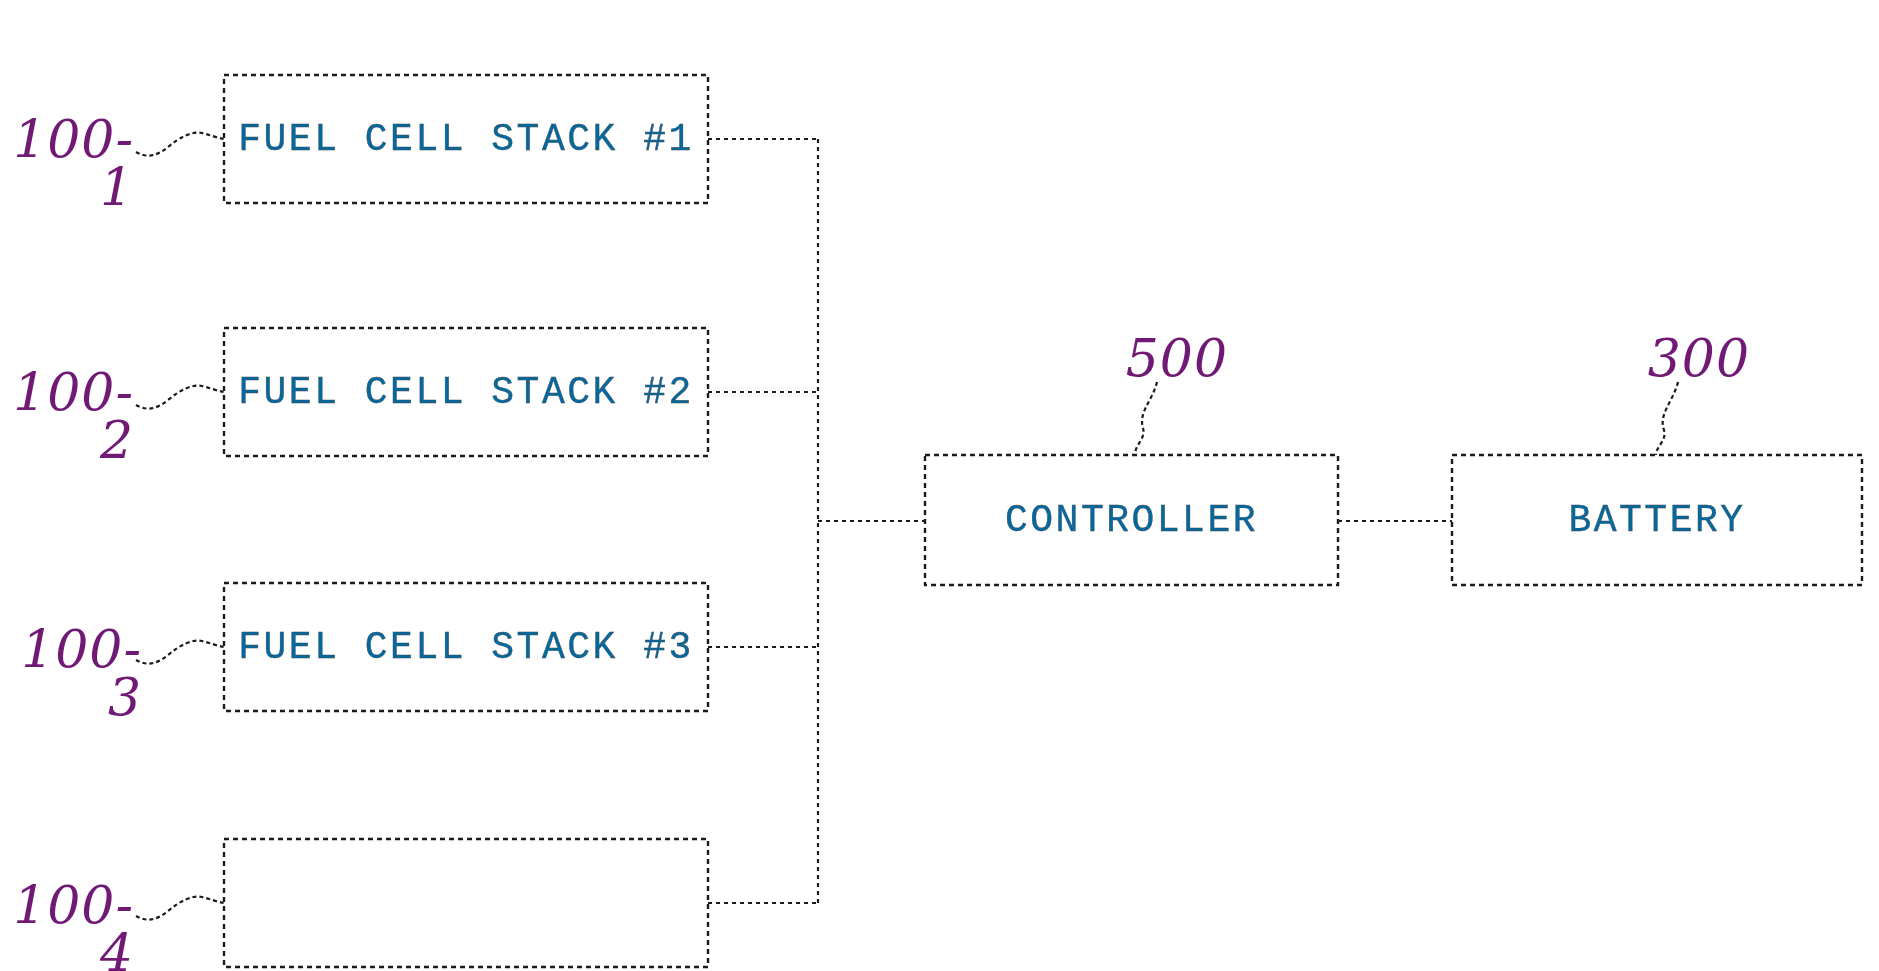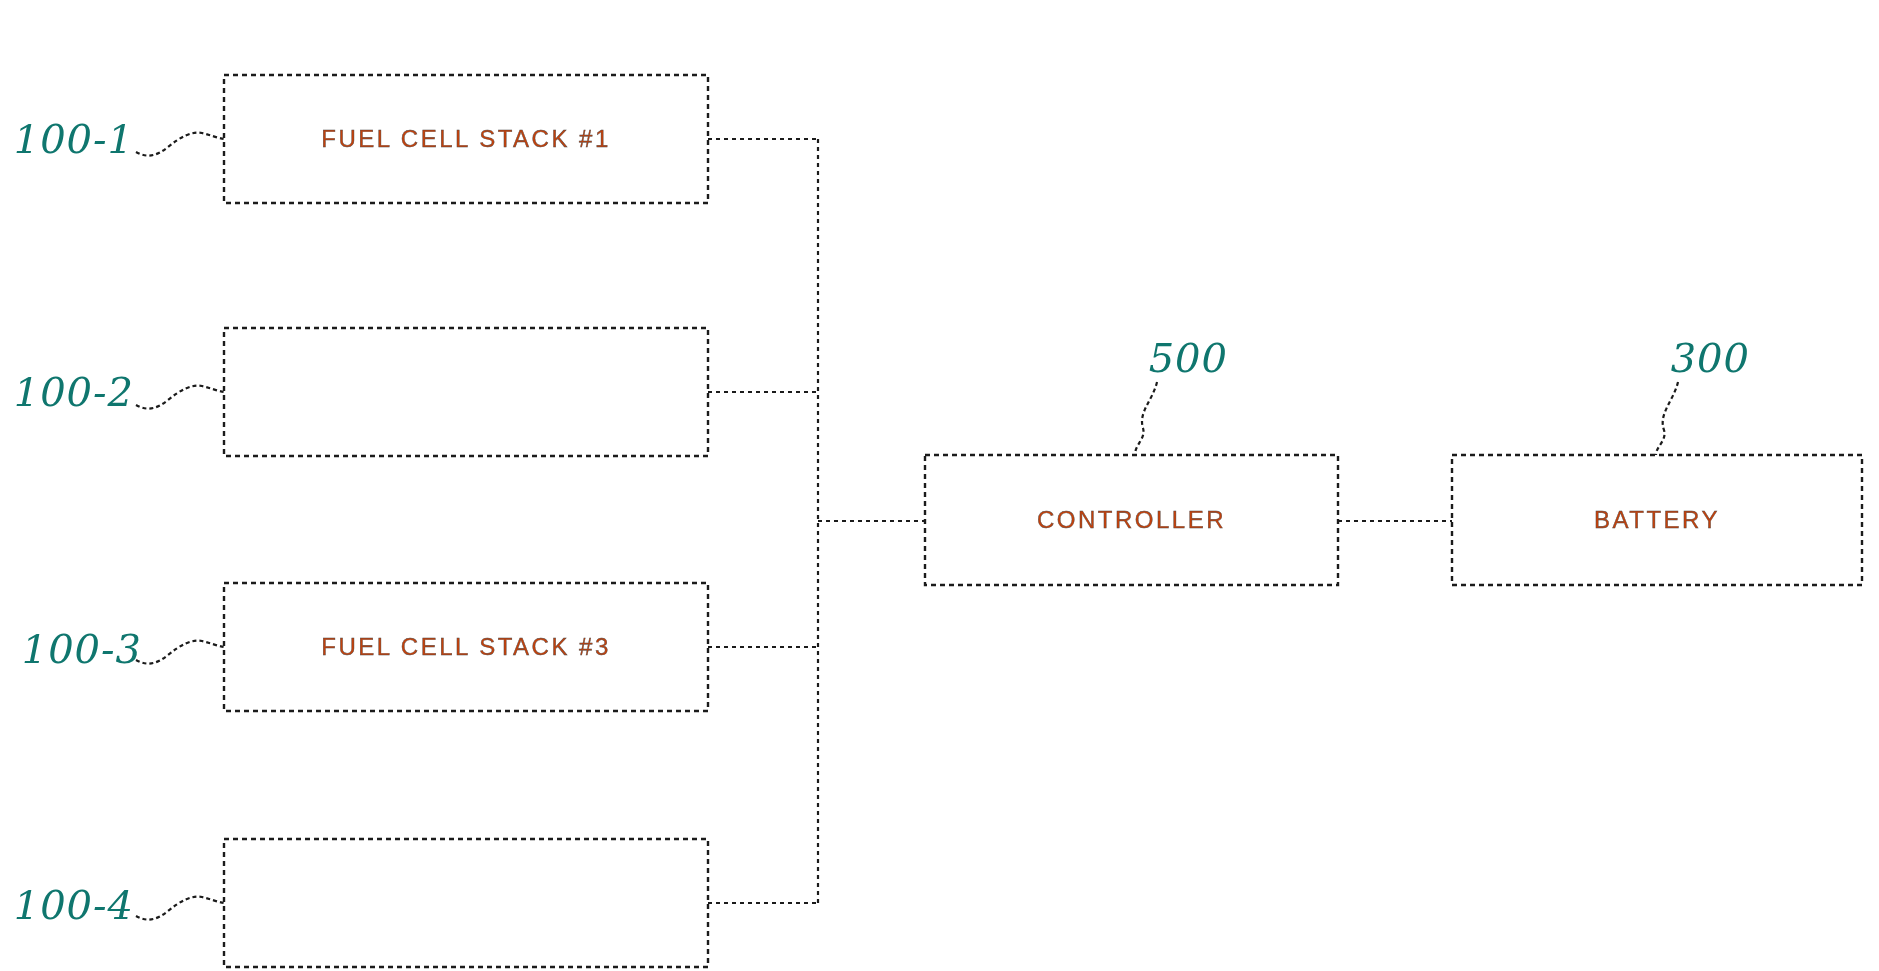--- a/index.html
+++ b/index.html
@@ -21,33 +21,33 @@
     top: 0;
     width: 1879px;
     height: 971px;
   }
   .box-label {
     position: absolute;
     display: flex;
     align-items: center;
     justify-content: center;
     text-align: center;
-    font-family: Liberation Sans, sans-serif;
-    font-size: 24px;
+    font-family: Liberation Mono, monospace;
+    font-size: 38px;
     letter-spacing: 2.5px;
-    color: #c2410c;
+    color: #0369a1;
     -webkit-text-stroke: 0.4px #4a4a4a;
   }
   .ref-label {
     position: absolute;
     font-family: "DejaVu Serif", serif;
     font-style: italic;
-    font-size: 40px;
+    font-size: 52px;
     line-height: 48px;
-    color: #0f766e;
+    color: #701a75;
     letter-spacing: 1px;
   }
   .ref-right { text-align: right; }
   .ref-center { text-align: right; }
 </style>
 </head>
 <body>
 
 <div class="canvas">
 
@@ -74,20 +74,21 @@
 
     <path d="M136,152 C148,159 158,155 168,147 C180,137 192,131 202,133 C210,135 218,138 224,139" fill="none" stroke="#1b1b1b" stroke-width="2.2" stroke-dasharray="4 3"></path>
     <path d="M136,405 C148,412 158,408 168,400 C180,390 192,384 202,386 C210,388 218,391 224,392" fill="none" stroke="#1b1b1b" stroke-width="2.2" stroke-dasharray="4 3"></path>
     <path d="M136,660 C148,667 158,663 168,655 C180,645 192,639 202,641 C210,643 218,646 224,647" fill="none" stroke="#1b1b1b" stroke-width="2.2" stroke-dasharray="4 3"></path>
     <path d="M136,916 C148,923 158,919 168,911 C180,901 192,895 202,897 C210,899 218,902 224,903" fill="none" stroke="#1b1b1b" stroke-width="2.2" stroke-dasharray="4 3"></path>
     <path d="M1157,382 C1153,400 1138,412 1143,428 C1146,439 1135,444 1135,455" fill="none" stroke="#1b1b1b" stroke-width="2.2" stroke-dasharray="4 3"></path>
     <path d="M1678,382 C1674,400 1658,414 1664,430 C1667,441 1656,446 1656,455" fill="none" stroke="#1b1b1b" stroke-width="2.2" stroke-dasharray="4 3"></path>
   </svg>
 
   <div class="box-label" style="left:224px;top:75px;width:484px;height:128px">FUEL CELL STACK #1</div>
+  <div class="box-label" style="left:224px;top:328px;width:484px;height:128px">FUEL CELL STACK #2</div>
   <div class="box-label" style="left:224px;top:583px;width:484px;height:128px">FUEL CELL STACK #3</div>
 
   <div class="box-label" style="left:1452px;top:455px;width:410px;height:130px">BATTERY</div>
   <div class="box-label" style="left:925px;top:455px;width:413px;height:130px">CONTROLLER</div>
 
   <div class="ref-label ref-right" style="left:4px;top:115px;width:130px">100-1</div>
   <div class="ref-label ref-right" style="left:4px;top:368px;width:130px">100-2</div>
   <div class="ref-label ref-right" style="left:12px;top:625px;width:130px">100-3</div>
   <div class="ref-label ref-right" style="left:4px;top:881px;width:130px">100-4</div>
   <div class="ref-label ref-center" style="left:1088px;top:334px;width:140px">500</div>

